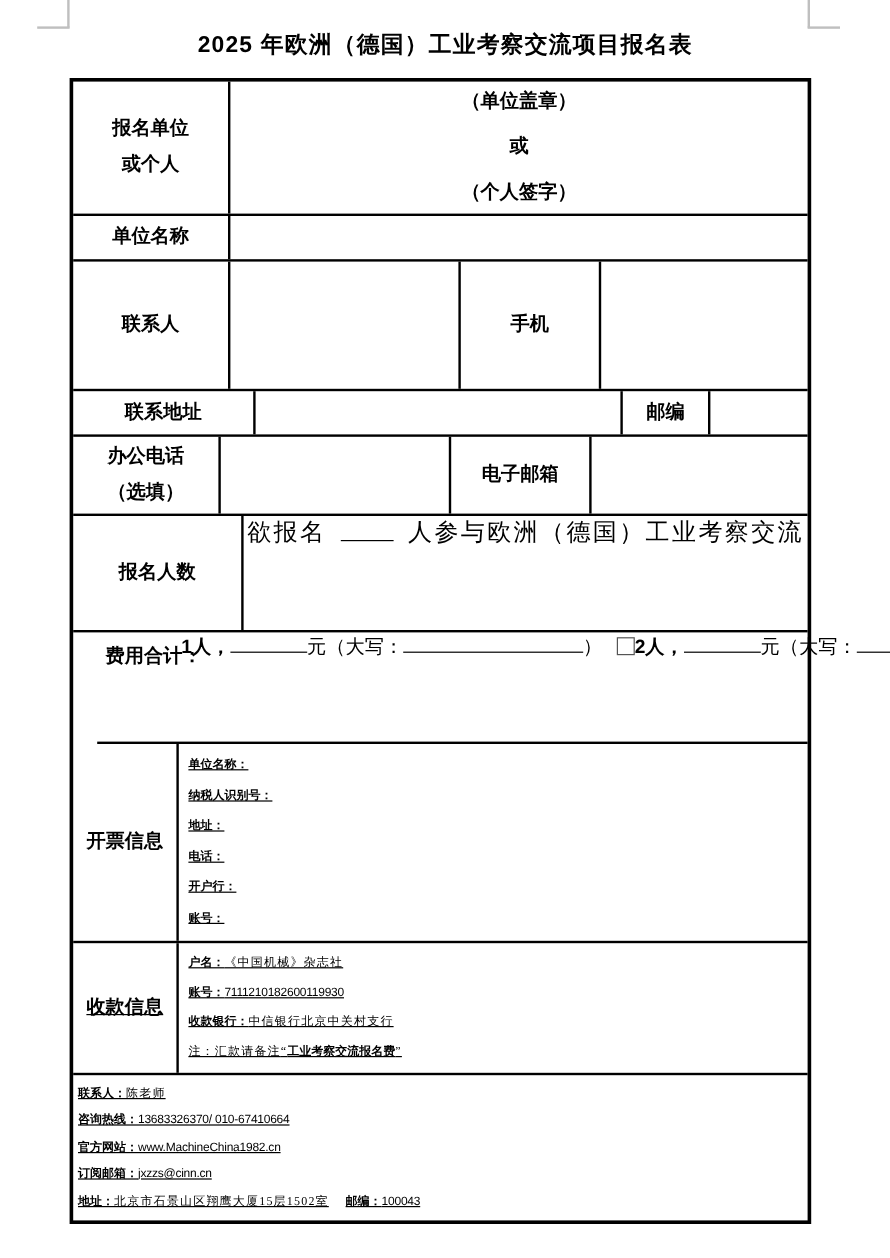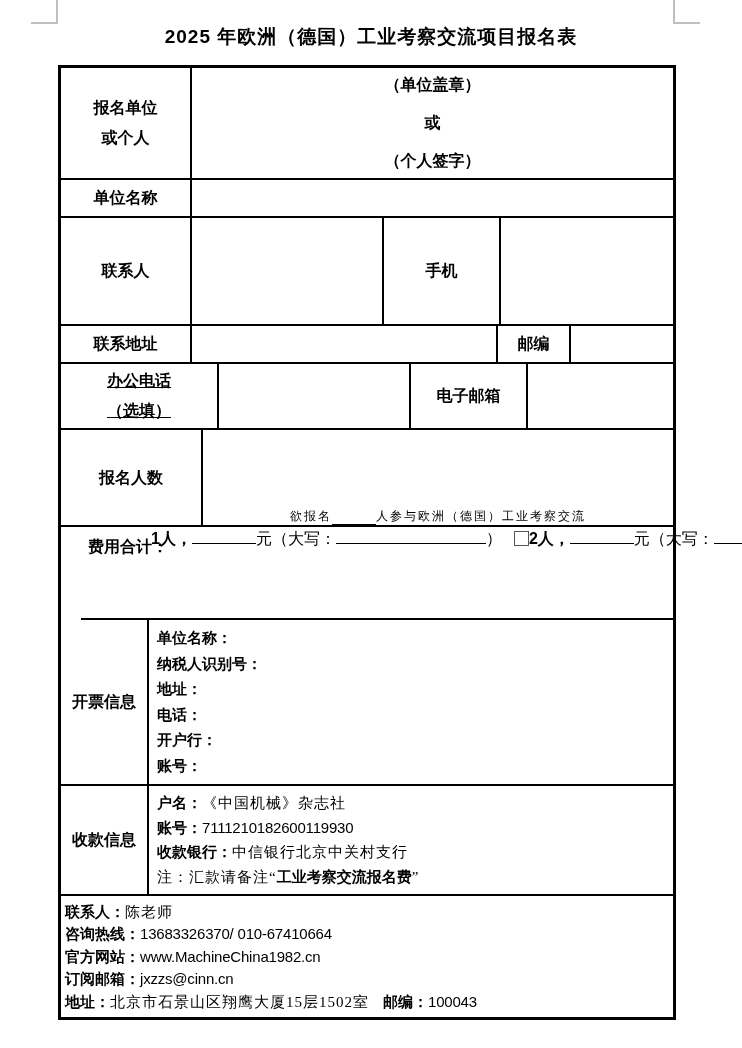--- a/index.html
+++ b/index.html
@@ -29,35 +29,35 @@
   .cell:last-child { border-right:none; flex:1 1 auto; }
   .label-cell {
     display:flex; flex-direction:column; align-items:center; justify-content:center;
     font-weight:700; font-size:16px; text-align:center;
     white-space:pre-line; line-height:30px;
   }
   
   .stamp-cell { display:flex; flex-direction:column; align-items:center; justify-content:center; }
   .stamp-line { font-weight:700; font-size:16px; line-height:38px; text-align:center; }
   
-  .headcount-cell { display:flex; align-items:flex-end; justify-content:center;
-    font-family:"Liberation Serif", serif; font-size:12px; letter-spacing:2px; }
+  .headcount-cell { display:flex; align-items:flex-start; justify-content:center;
+    font-family:"Liberation Serif", serif; font-size:20px; letter-spacing:2px;gap:12px; }
   .blank { display:inline-block; border-bottom:1.5px solid #000; height:1.05em; vertical-align:baseline; }
   .w44 { width:44px; } .w64 { width:64px; } .w150 { width:150px; }
   
   .fees-row { display:flex; }
   .fees-label { position:absolute; left:7px; top:10px; font-weight:700; font-size:16px; }
   .fees-lines { display:flex; flex-direction:row; justify-content:space-evenly; padding-left:70px; width:100%; }
   .fee-line { font-family:"Liberation Serif", serif; font-size:16px; line-height:20px; white-space:nowrap; }
   .fee-person { font-family:"Liberation Sans", sans-serif; font-weight:700; font-size:16px; }
   .cb { display:inline-block; width:15px; height:15px; border:1.6px solid #555; background:#fff;
         margin-left:12px; vertical-align:-2px; }
   
   .info-cell { display:flex; flex-direction:column; justify-content:space-evenly; padding:3px 6px 3px 8px; }
-  .info-line { font-size:15px; line-height:20px; white-space:nowrap; }
+  .info-line { font-size:10px; line-height:20px; white-space:nowrap;text-decoration:underline; }
   .k { font-weight:700; font-family:"Liberation Sans", sans-serif; }
   .v-cn { font-family:"Liberation Serif", serif; letter-spacing:1px; }
   .v-num { font-family:"Liberation Sans", sans-serif; letter-spacing:-0.2px; }
   .note-bold { font-weight:700; font-family:"Liberation Sans", sans-serif; }
   .gap { display:inline-block; width:14px; }
 </style>
 </head>
 <body>
 
 <div class="mark" style="left:56px; top:0; width:2px; height:23px;"></div>
@@ -85,28 +85,28 @@
   </div>
 
   <div class="row" style="height:108px;">
     <div class="cell label-cell" style="width:131px;">联系人</div>
     <div class="cell" style="width:192px;"></div>
     <div class="cell label-cell" style="width:117px;">手机</div>
     <div class="cell"></div>
   </div>
 
   <div class="row" style="height:38px;">
-    <div class="cell label-cell" style="width:131px;">联系地址</div>
+    <div class="cell label-cell" style="width:152px;">联系地址</div>
     <div class="cell" style="width:306px;"></div>
     <div class="cell label-cell" style="width:73px;">邮编</div>
     <div class="cell"></div>
   </div>
 
   <div class="row" style="height:66px;">
-    <div class="cell label-cell" style="width:158px;text-decoration:underline;">办公电话
+    <div class="cell label-cell" style="width:123px;">办公电话
 （选填）</div>
     <div class="cell" style="width:192px;"></div>
     <div class="cell label-cell" style="width:117px;">电子邮箱</div>
     <div class="cell"></div>
   </div>
 
   <div class="row" style="height:97px;">
     <div class="cell label-cell" style="width:142px;">报名人数</div>
     <div class="cell headcount-cell">
       <span>欲报名</span>
@@ -138,21 +138,21 @@
       <div class="info-line k">单位名称：</div>
       <div class="info-line k">纳税人识别号：</div>
       <div class="info-line k">地址：</div>
       <div class="info-line k">电话：</div>
       <div class="info-line k">开户行：</div>
       <div class="info-line k">账号：</div>
     </div>
   </div>
 
   <div class="row" style="height:110px;">
-    <div class="cell label-cell" style="width:88px;">收款信息</div>
+    <div class="cell label-cell" style="width:88px;text-decoration:underline;">收款信息</div>
     <div class="cell info-cell">
       <div class="info-line">
         <span class="k">户名：</span><span class="v-cn">《中国机械》杂志社</span>
       </div>
       <div class="info-line">
         <span class="k">账号：</span><span class="v-num">7111210182600119930</span>
       </div>
       <div class="info-line">
         <span class="k">收款银行：</span><span class="v-cn">中信银行北京中关村支行</span>
       </div>

